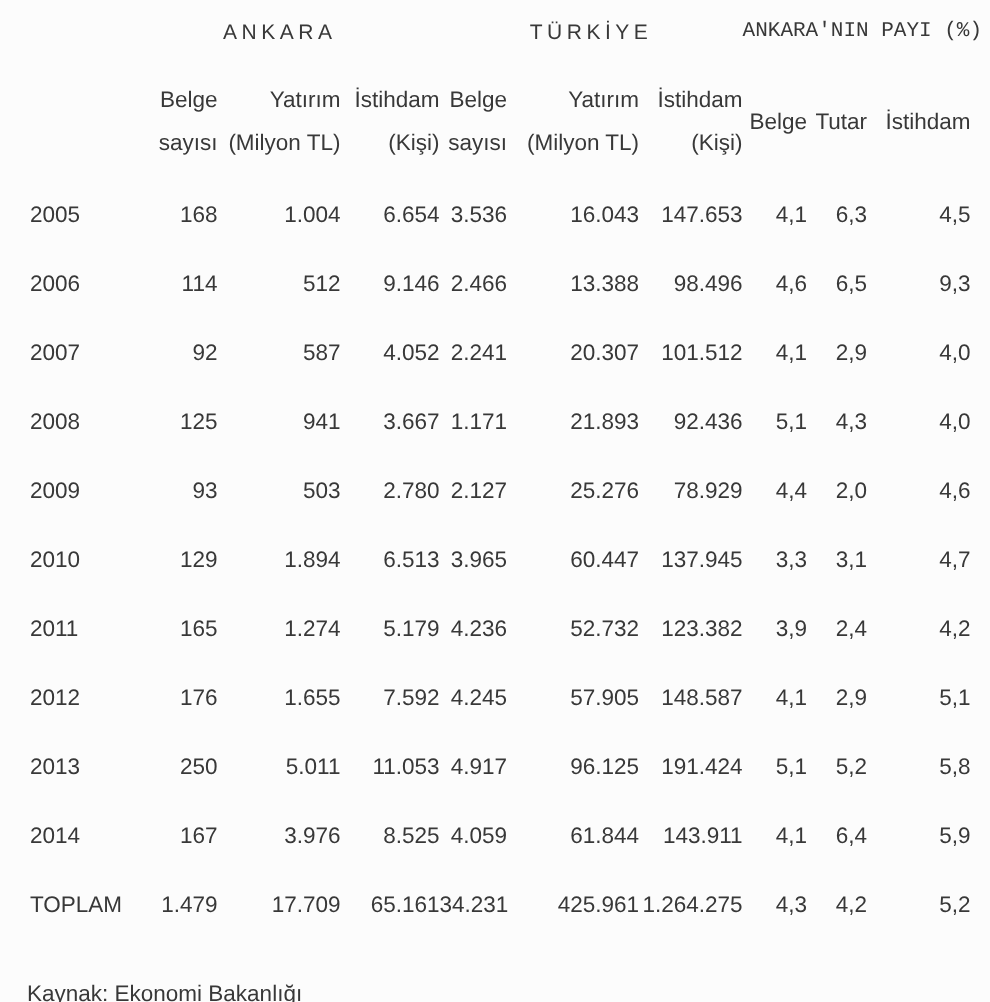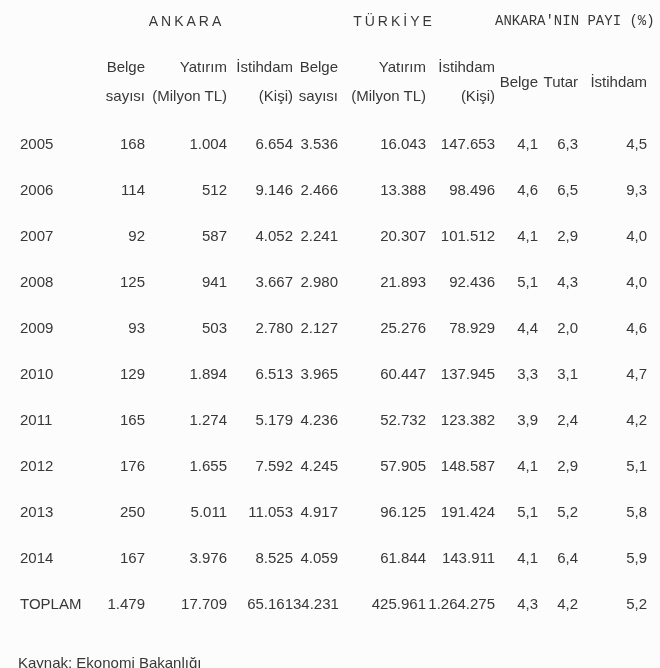--- a/index.html
+++ b/index.html
@@ -124,21 +124,21 @@
           <td>101.512</td>
           <td>4,1</td>
           <td>2,9</td>
           <td>4,0</td>
         </tr>
         <tr>
           <td class="year">2008</td>
           <td>125</td>
           <td>941</td>
           <td>3.667</td>
-          <td>2.980</td>
+          <td>1.171</td>
           <td>21.893</td>
           <td>92.436</td>
           <td>5,1</td>
           <td>4,3</td>
           <td>4,0</td>
         </tr>
         <tr>
           <td class="year">2009</td>
           <td>93</td>
           <td>503</td>

